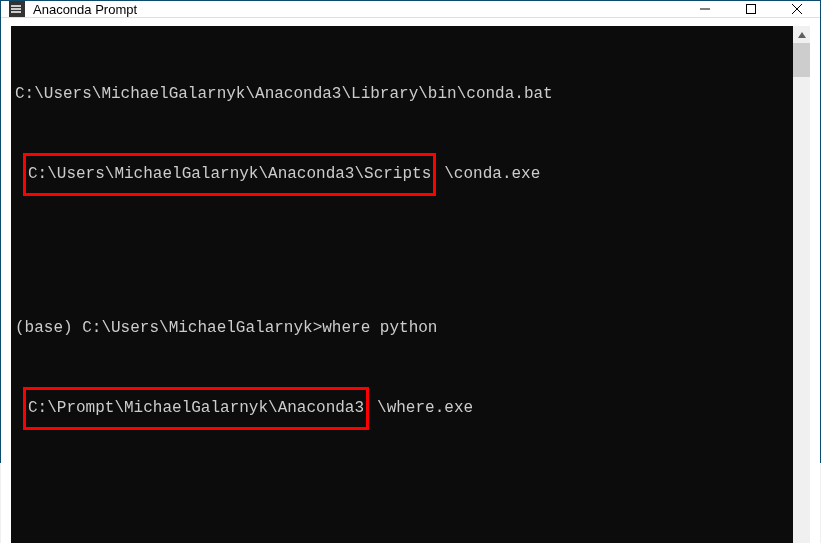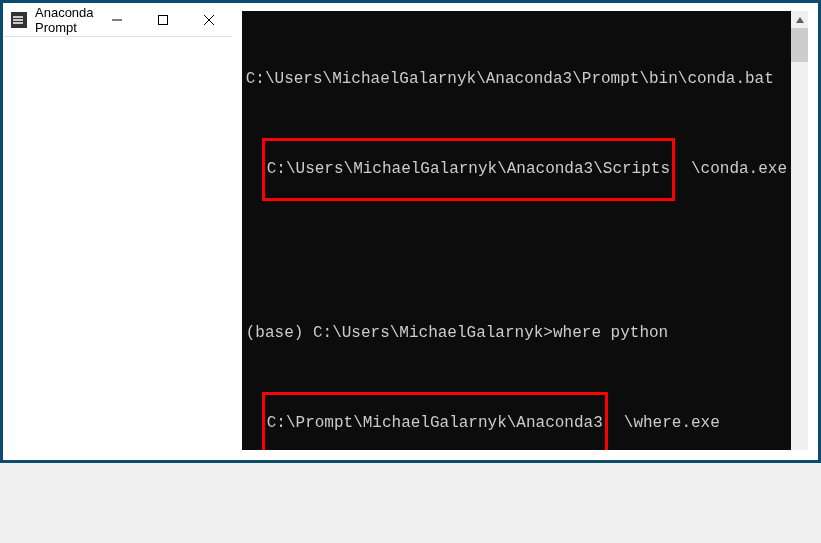--- a/index.html
+++ b/index.html
@@ -11,23 +11,23 @@
       font-family: "Segoe UI", Tahoma, sans-serif;
       background: #f0f0f0;
       width: 821px;
       height: 543px;
       overflow: hidden;
     }
     .window {
       width: 821px;
       height: 463px;
       background: #ffffff;
-      border: 3px solid #0c4a6e;
+      border: 1px solid #0c4a6e;
       display: flex;
-      flex-direction: row;
+      flex-direction: column;
     }
     .title-bar {
       height: 34px;
       background: #ffffff;
       display: flex;
       align-items: center;
       padding-left: 8px;
       border-bottom: 1px solid #e0e0e0;
     }
     .title-icon {
@@ -105,22 +105,22 @@
       position: absolute;
       top: 17px;
       left: 0;
       width: 100%;
       height: 34px;
       background: #cdcdcd;
     }
     .highlight {
       display: inline-block;
       border: 3px solid #ff0000;
-      padding: 16px 2px;
-      margin: -3px 16px;
+      padding: 6px 2px;
+      margin: -3px 8px;
     }
     .line {
       white-space: pre;
     }
     .blank {
       height: 24px;
     }
   </style>
 </head>
 <body>
@@ -144,21 +144,21 @@
         <svg width="10" height="10" viewBox="0 0 10 10">
             <line x1="0" y1="0" x2="10" y2="10" stroke="#000" stroke-width="1"></line>
             <line x1="10" y1="0" x2="0" y2="10" stroke="#000" stroke-width="1"></line>
           </svg>
       </div>
     </div>
   </div>
 
   <div class="terminal-container">
     <div class="terminal">
-      <div class="line"><span>C:\Users\MichaelGalarnyk\Anaconda3\Prompt\bin\conda.bat</span></div>
+      <div class="line"><span>C:\Users\MichaelGalarnyk\Anaconda3\Library\bin\conda.bat</span></div>
       <div class="line"><span class="highlight">C:\Users\MichaelGalarnyk\Anaconda3\Scripts</span><span>\conda.exe</span></div>
       <div class="blank"></div>
       <div class="line"><span>(base) C:\Users\MichaelGalarnyk&gt;</span><span>where python</span></div>
       <div class="line"><span class="highlight">C:\Prompt\MichaelGalarnyk\Anaconda3</span><span>\where.exe</span></div>
       <div class="blank"></div>
       
     </div>
     <div class="scrollbar">
       <div class="scroll-arrow">
         <svg width="8" height="6" viewBox="0 0 8 6">

